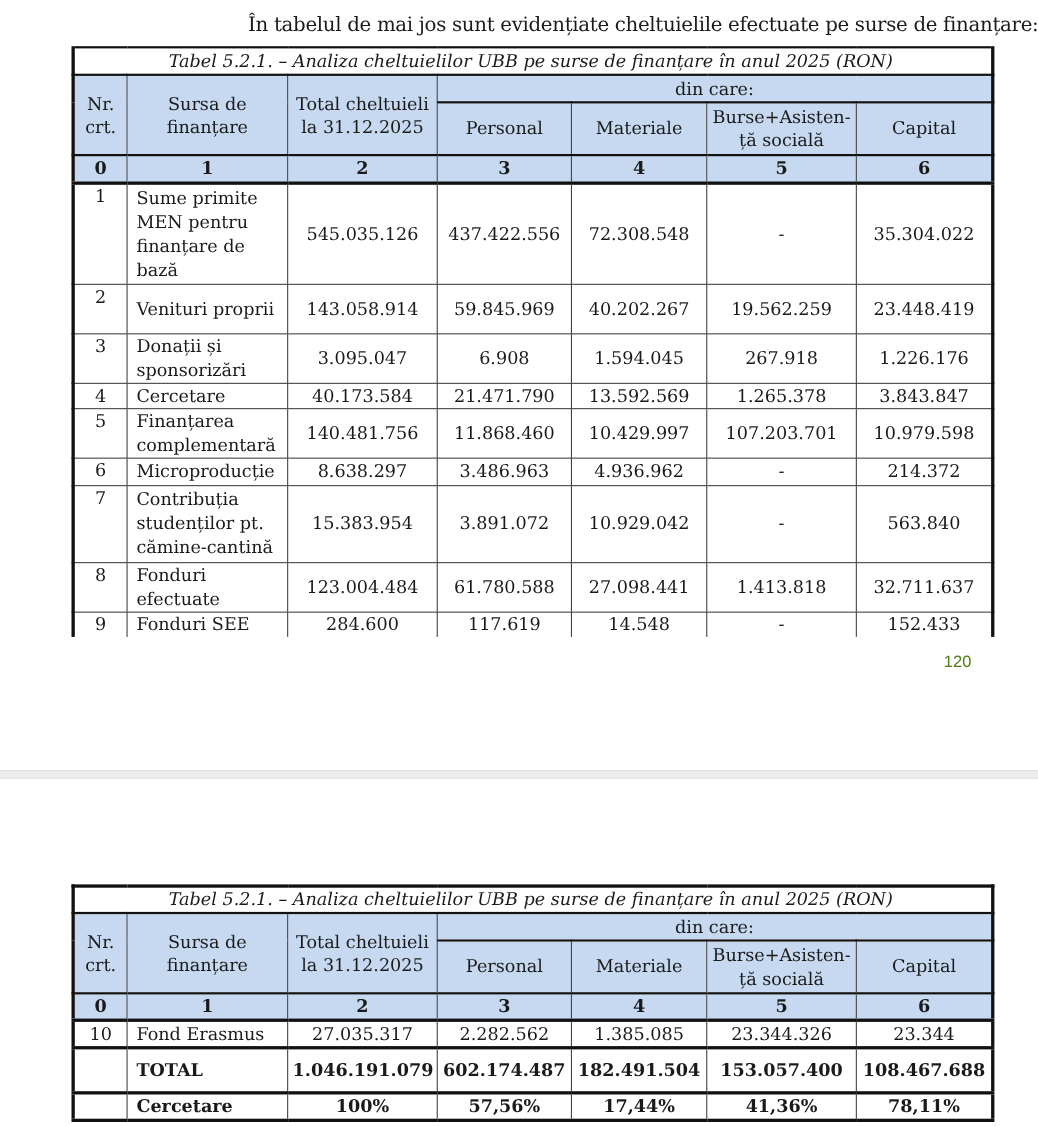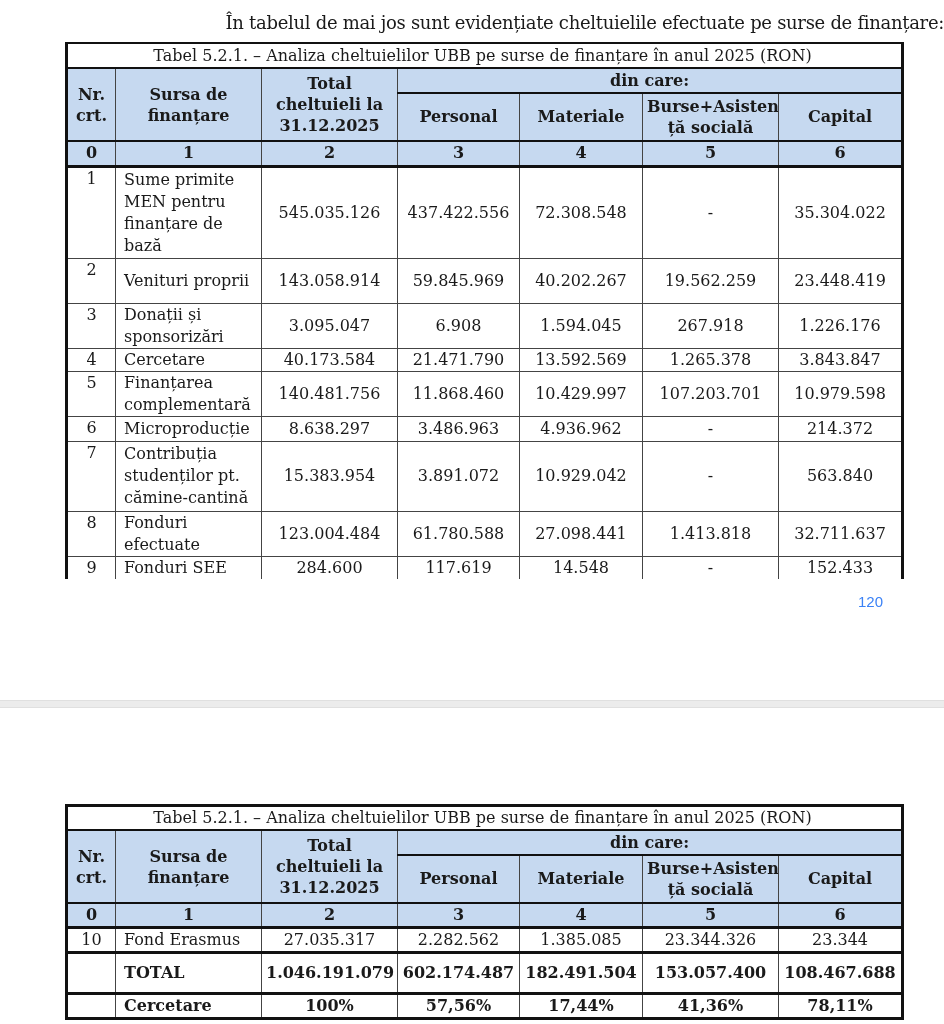--- a/index.html
+++ b/index.html
@@ -1,32 +1,32 @@
 <!DOCTYPE html>
 <html><head>
 <meta charset="utf-8">
 <style>
   html, body { margin: 0; padding: 0; background: #ffffff; }
   body { width: 944px; height: 1024px; position: relative; overflow: hidden;
          font-family: "DejaVu Serif", "Liberation Serif", serif; color: #1a1a1a; }
   .intro { position: absolute; left: 0; top: 12px; width: 944px; text-align: right;
            font-size: 18px; letter-spacing: -0.3px; }
-  .page-num { position: absolute; left: 858px; top: 593px; font-family: "Liberation Sans", sans-serif; font-size: 15px; color: #3b82f6; }
+  .page-num { position: absolute; left: 858px; top: 593px; font-family: "Liberation Sans", sans-serif; font-size: 15px; color: #4d7c0f; }
   .page-sep { position: absolute; left: 0; top: 700px; width: 944px; height: 6px;
               background: #ececec; border-top: 1px solid #e0e0e0; border-bottom: 1px solid #e0e0e0; }
 
   table.fin { position: absolute; left: 65px; border-collapse: collapse; table-layout: fixed;
               width: 836px; font-size: 16px; }
   table.fin td { border: 1px solid #444; padding: 0 4px; text-align: center; vertical-align: middle;
                  line-height: 22px; overflow: hidden; white-space: nowrap; }
   table.fin td.src { text-align: left; padding-left: 8px; white-space: normal; line-height: 22px; }
   table.fin td.nr { vertical-align: top; }
-  .caption-cell { text-align: right; font-size: 16px;
+  .caption-cell { font-style: italic; text-align: right; font-size: 16px;
                   border-bottom: 2px solid #111 !important; padding-right: 8px !important; }
-  .hdr { background: #c6d9f0; font-weight: bold; font-family: "DejaVu Serif", serif; padding-left: 48px; }
+  .hdr { background: #c6d9f0; font-weight: normal; font-family: "DejaVu Serif", serif; padding-left: 48px; }
   .hdr-main { line-height: 21px !important; white-space: normal !important; }
   .idx td { background: #c6d9f0; font-weight: bold; border-top: 2px solid #111 !important; border-bottom: 3px solid #111 !important; }
   .total-row td, .pct-row td { font-weight: bold; border-top: 3px solid #111 !important; }
   .pct-row td { border-bottom: 3px solid #111 !important; }
   .din-care { border-bottom: 2px solid #111 !important; }
 
   #t1 { top: 42px; border-left: 3px solid #111; border-right: 3px solid #111; border-top: 2px solid #111; }
   #t2 { top: 804px; border: 3px solid #111; }
 </style>
 </head>

